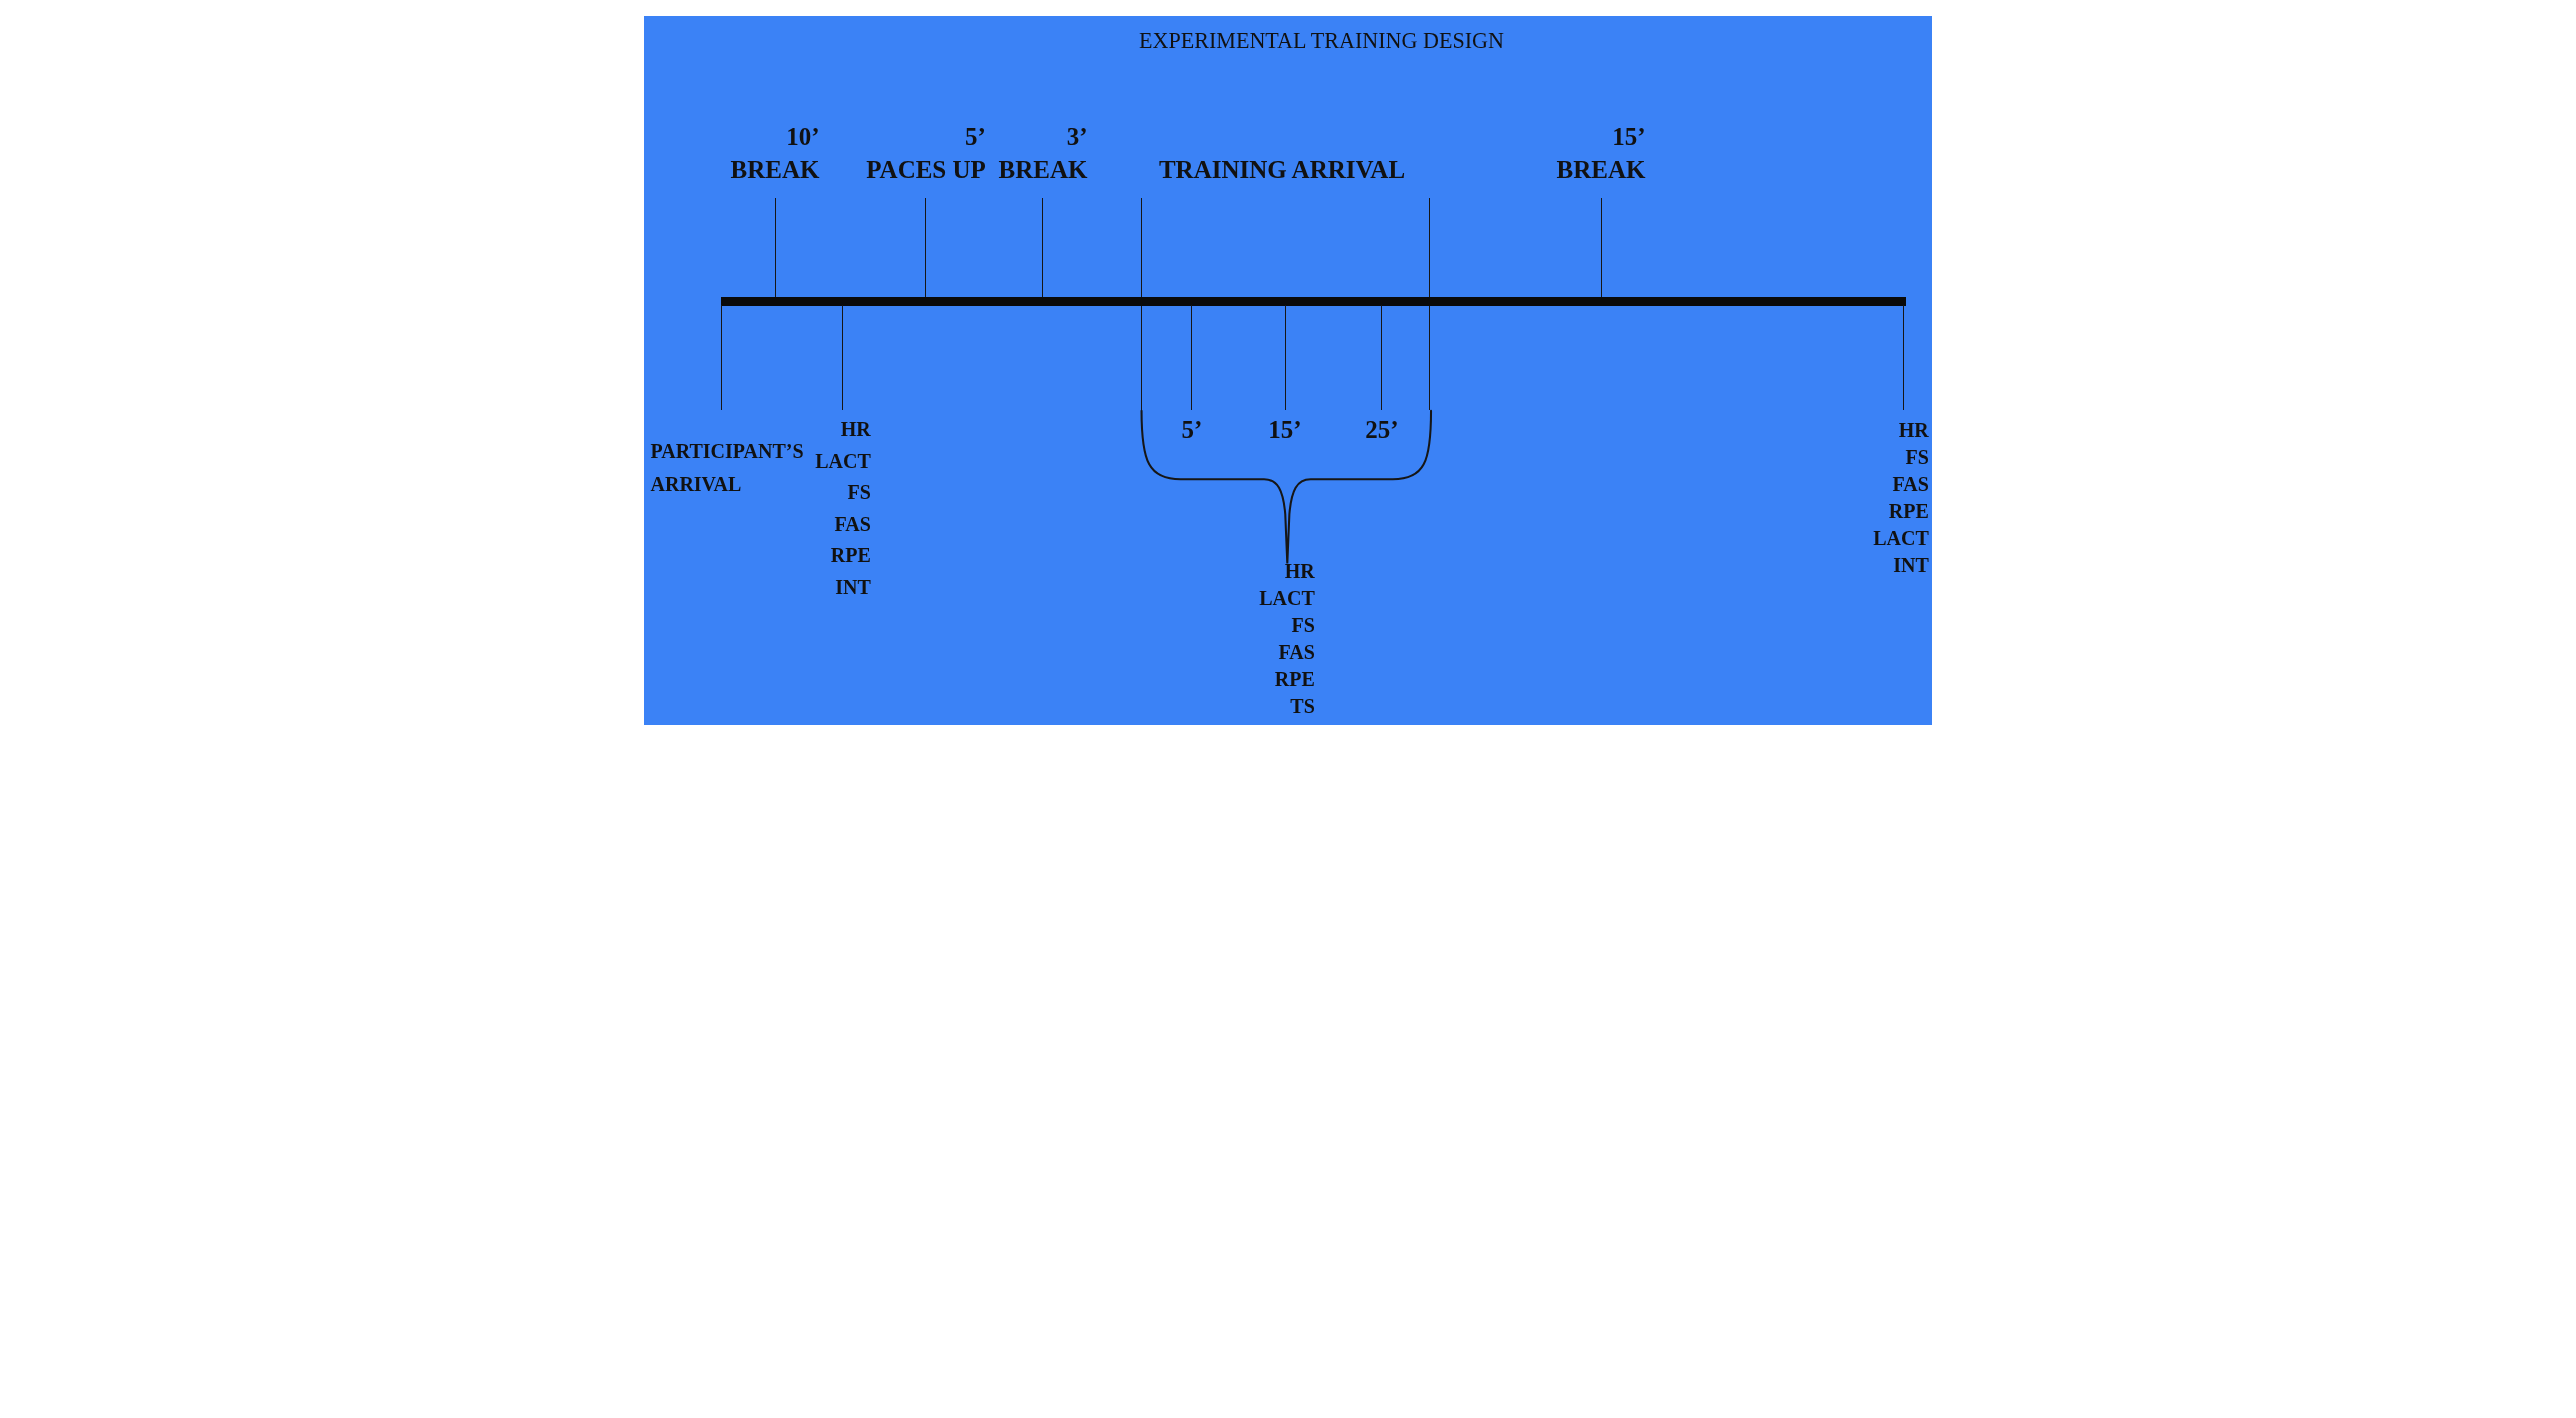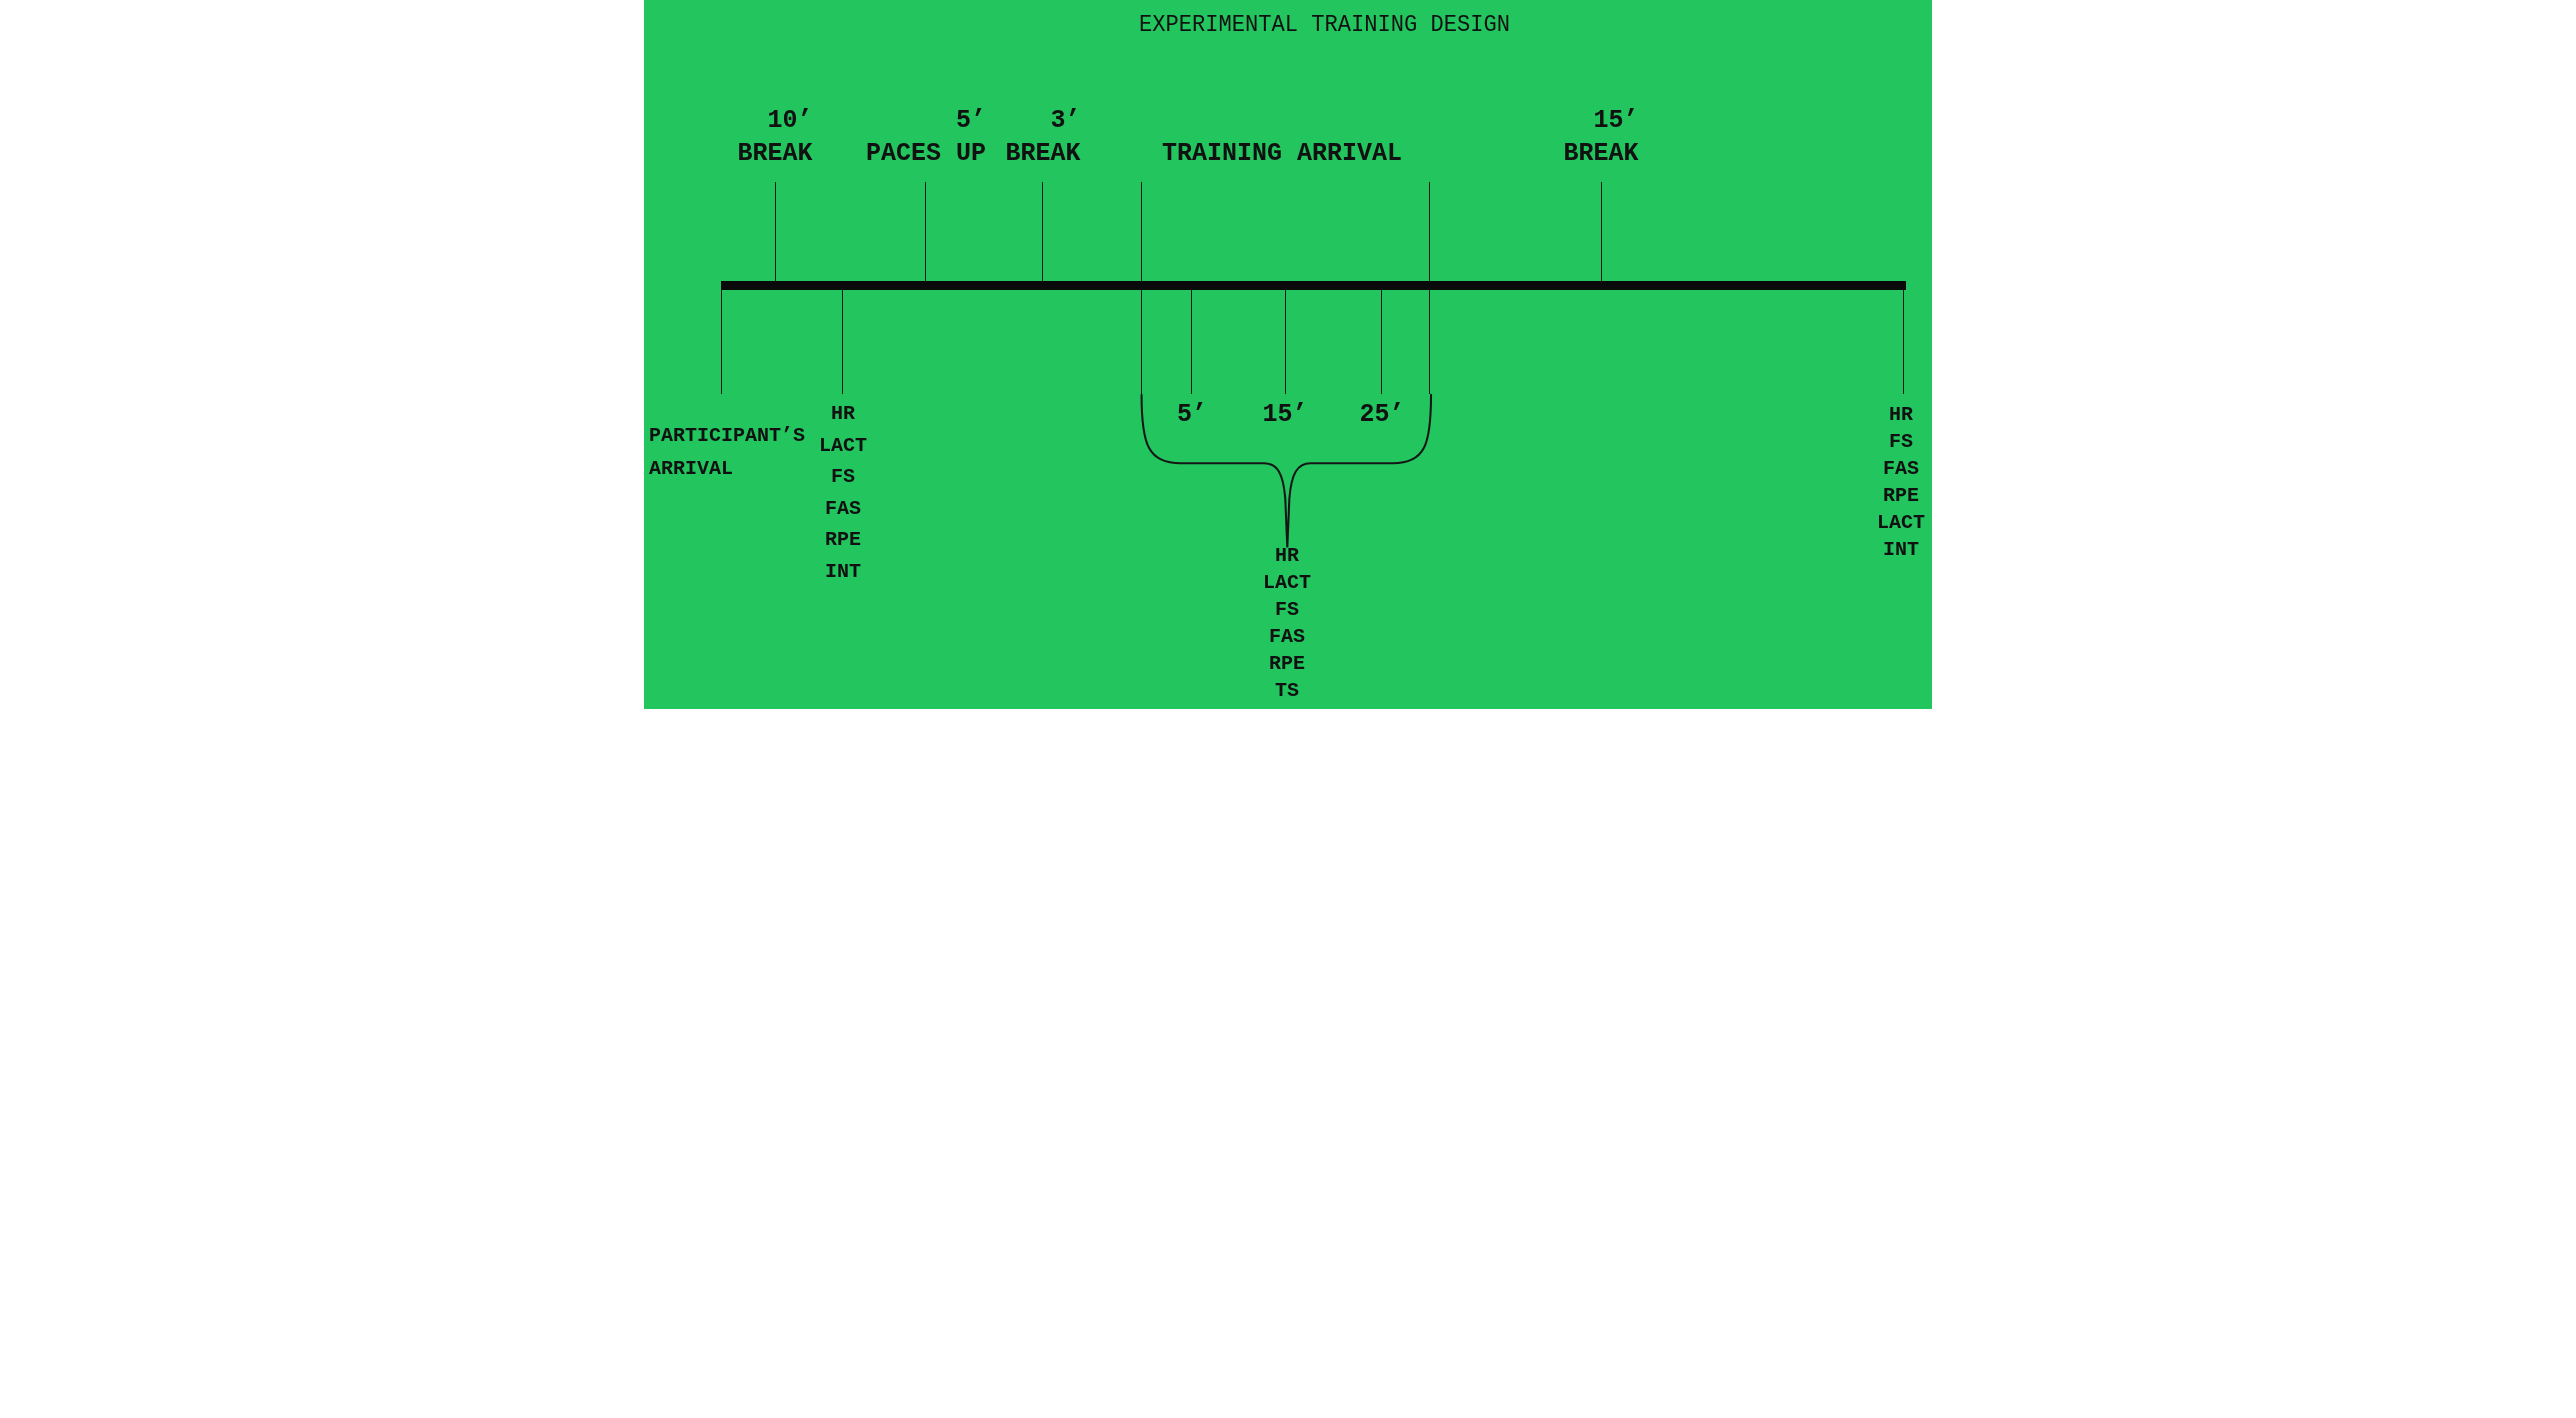--- a/index.html
+++ b/index.html
@@ -1,21 +1,21 @@
 <!DOCTYPE html>
 <html style="font-size:11px"><head>
 <meta charset="utf-8">
 <style>
   html,body{margin:0;padding:0;background:#ffffff;}
   .canvas{
     position:relative;
     width:1288px;height:709px;
-    margin:0 auto;
-    background:#22c55e;
-    font-family:Liberation Mono, monospace;
+    margin:16px auto;
+    background:#3b82f6;
+    font-family:Liberation Serif, serif;
     color:#111111;
     overflow:hidden;
   }
   .title{
     position:absolute;
     left:495px;top:12.3px;
     font-size:23px;
     font-weight:400;
     letter-spacing:0px;
     white-space:nowrap;
@@ -49,21 +49,21 @@
     position:absolute;
     top:400px;
     transform:translateX(-50%);
     font-size:25px;
     font-weight:700;
     white-space:nowrap;
   }
   .measures{
     position:absolute;
     transform:translateX(-50%);
-    text-align:center;
+    text-align:right;
     font-weight:700;
     font-size:20px;
     white-space:nowrap;
   }
   .measures.tall{line-height:31.5px;}
   .measures.short{line-height:27px;}
   .arrival{
     position:absolute;
     left:83px;top:419px;
     transform:translateX(-50%);

